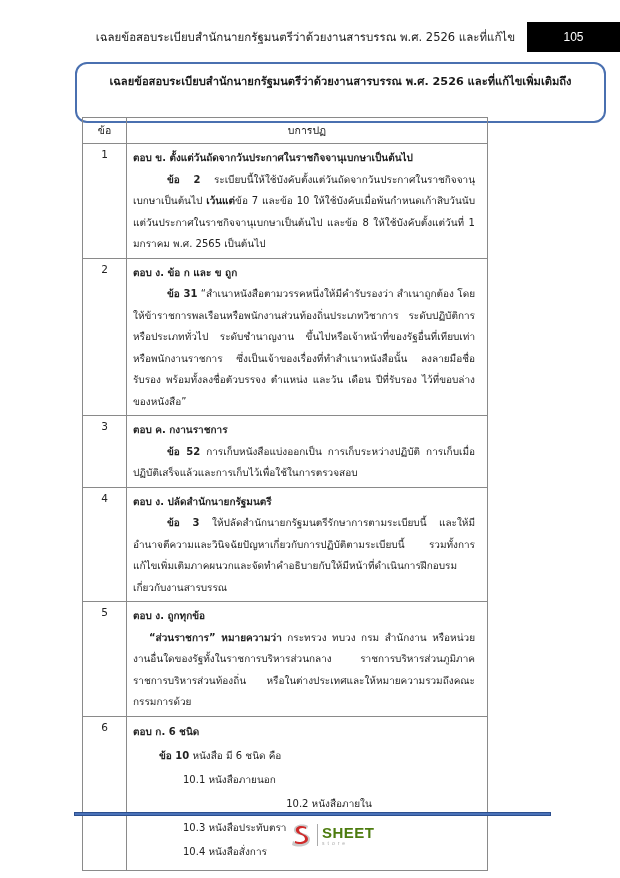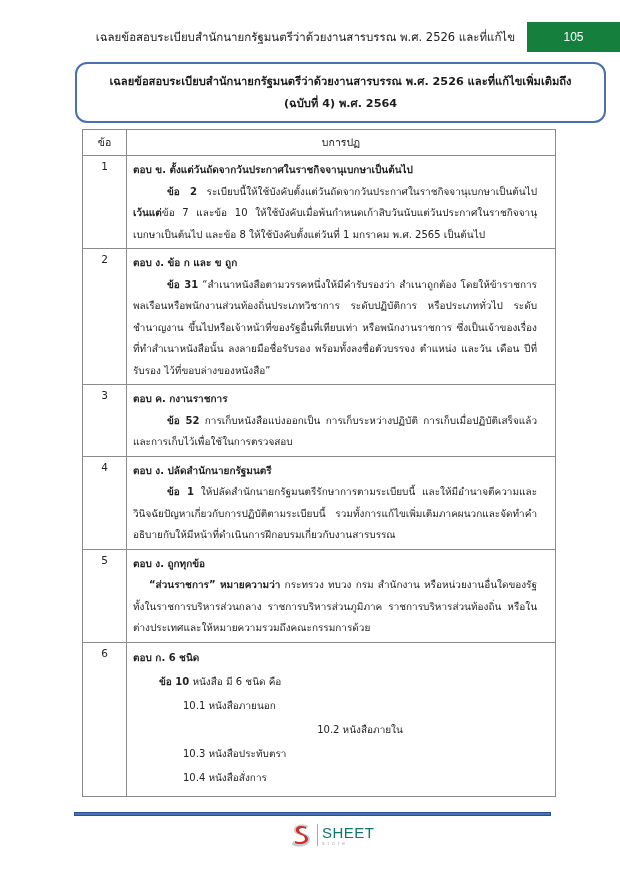--- a/index.html
+++ b/index.html
@@ -6,73 +6,72 @@
   html, body { width: 620px; height: 878px; background: #ffffff; overflow: hidden; }
   body { position: relative; font-family: "DejaVu Sans", "Liberation Sans", sans-serif; color: #222; }
 
   .running-head {
     position: absolute; top: 22px; left: 0; width: 527px; height: 30px;
     text-align: right; padding-right: 12px;
     font-size: 11.5px; line-height: 30px; color: #222;
   }
   .page-num {
     position: absolute; top: 22px; left: 527px; width: 93px; height: 30px;
-    background: #15803d; color: #fff; font-size: 12px; line-height: 30px;
+    background: #000000; color: #fff; font-size: 12px; line-height: 30px;
     text-align: center; font-family: "Liberation Sans", sans-serif;
   }
 
   .title-box {
     position: absolute; top: 62px; left: 75px; width: 531px; height: 61px;
     border: 2px solid #4a70b0; border-radius: 12px;
     text-align: center; font-weight: bold; font-size: 11.2px; line-height: 22px;
     padding-top: 7px; color: #1a1a1a;
   }
 
   table.answers {
-    position: absolute; top: 129px; left: 82px; width: 474px;
+    position: absolute; top: 117px; left: 82px; width: 406px;
     border-collapse: collapse; font-size: 10px; color: #222;
   }
   table.answers th, table.answers td {
     border: 1px solid #8a8a8a; vertical-align: top;
   }
   table.answers th {
     height: 26px; font-weight: normal; font-size: 10.5px; text-align: center; vertical-align: middle;
   }
   td.num { width: 44px; text-align: center; padding-top: 4px; font-size: 10.5px; }
-  td.body { padding: 3px 18px 3px 6px; line-height: 21.5px; }
+  td.body { padding: 3px 12px 3px 6px; line-height: 21.5px; }
   .ans { font-weight: bold; }
   .para { text-align: justify; }
   .indent { display: inline-block; width: 34px; }
   .indent-sm { display: inline-block; width: 16px; }
   b { font-weight: bold; }
   .sub { padding-left: 90px; }
   .sub-head { padding-left: 56px; }
 
   .footer-rule {
     position: absolute; top: 812px; left: 74px; width: 477px; height: 4px;
     background: #4a72b8; border: 1px solid #2c4f8f;
   }
   .logo {
     position: absolute; top: 822px; left: 288px; height: 26px; display: flex; align-items: center;
   }
   .logo-mark { width: 26px; height: 26px; }
   .logo-sep { width: 1px; height: 22px; background: #aaa; margin: 0 4px 0 3px; }
   .logo-text { display: flex; flex-direction: column; line-height: 1; }
-  .logo-main { font-family: "Liberation Sans", sans-serif; font-weight: normal; font-size: 15px; color: #0f766e; letter-spacing: 0.5px; }
+  .logo-main { font-family: "Liberation Sans", sans-serif; font-weight: bold; font-size: 15px; color: #4d7c0f; letter-spacing: 0.5px; }
   .logo-sub { font-family: "Liberation Sans", sans-serif; font-size: 5px; color: #aaa; letter-spacing: 3px; margin-top: 1px; }
 </style>
 </head>
 <body>
 
 <div class="running-head">เฉลยข้อสอบระเบียบสำนักนายกรัฐมนตรีว่าด้วยงานสารบรรณ พ.ศ. 2526 และที่แก้ไข</div>
 <div class="page-num">105</div>
 
 <div class="title-box">
   <div>เฉลยข้อสอบระเบียบสำนักนายกรัฐมนตรีว่าด้วยงานสารบรรณ พ.ศ. 2526 และที่แก้ไขเพิ่มเติมถึง</div>
-  <div>(ฉบับที่ 4) พ.ศ. 2564</div>
 </div>
 
 <table class="answers">
   <thead>
     <tr>
       <th>ข้อ</th>
       <th>บการปฏ</th>
     </tr>
   </thead>
   <tbody>
@@ -94,21 +93,21 @@
       <td class="num">3</td>
       <td class="body">
         <div class="ans">ตอบ ค. กงานราชการ</div>
         <div class="para"><span class="indent"></span><b>ข้อ 52</b><span> การเก็บหนังสือแบ่งออกเป็น การเก็บระหว่างปฏิบัติ การเก็บเมื่อปฏิบัติเสร็จแล้วและการเก็บไว้เพื่อใช้ในการตรวจสอบ</span></div>
       </td>
     </tr>
     <tr>
       <td class="num">4</td>
       <td class="body">
         <div class="ans">ตอบ ง. ปลัดสำนักนายกรัฐมนตรี</div>
-        <div class="para"><span class="indent"></span><b>ข้อ 1</b><span> ให้ปลัดสำนักนายกรัฐมนตรีรักษาการตามระเบียบนี้ และให้มีอำนาจตีความและวินิจฉัยปัญหาเกี่ยวกับการปฏิบัติตามระเบียบนี้ รวมทั้งการแก้ไขเพิ่มเติมภาคผนวกและจัดทำคำอธิบายกับให้มีหน้าที่ดำเนินการฝึกอบรมเกี่ยวกับงานสารบรรณ</span></div>
+        <div class="para"><span class="indent"></span><b>ข้อ 3</b><span> ให้ปลัดสำนักนายกรัฐมนตรีรักษาการตามระเบียบนี้ และให้มีอำนาจตีความและวินิจฉัยปัญหาเกี่ยวกับการปฏิบัติตามระเบียบนี้ รวมทั้งการแก้ไขเพิ่มเติมภาคผนวกและจัดทำคำอธิบายกับให้มีหน้าที่ดำเนินการฝึกอบรมเกี่ยวกับงานสารบรรณ</span></div>
       </td>
     </tr>
     <tr>
       <td class="num">5</td>
       <td class="body">
         <div class="ans">ตอบ  ง. ถูกทุกข้อ</div>
         <div class="para"><span class="indent-sm"></span><b>“ส่วนราชการ”  หมายความว่า</b><span> กระทรวง ทบวง กรม สำนักงาน หรือหน่วยงานอื่นใดของรัฐทั้งในราชการบริหารส่วนกลาง ราชการบริหารส่วนภูมิภาค ราชการบริหารส่วนท้องถิ่น หรือในต่างประเทศและให้หมายความรวมถึงคณะกรรมการด้วย</span></div>
       </td>
     </tr>
     <tr>

